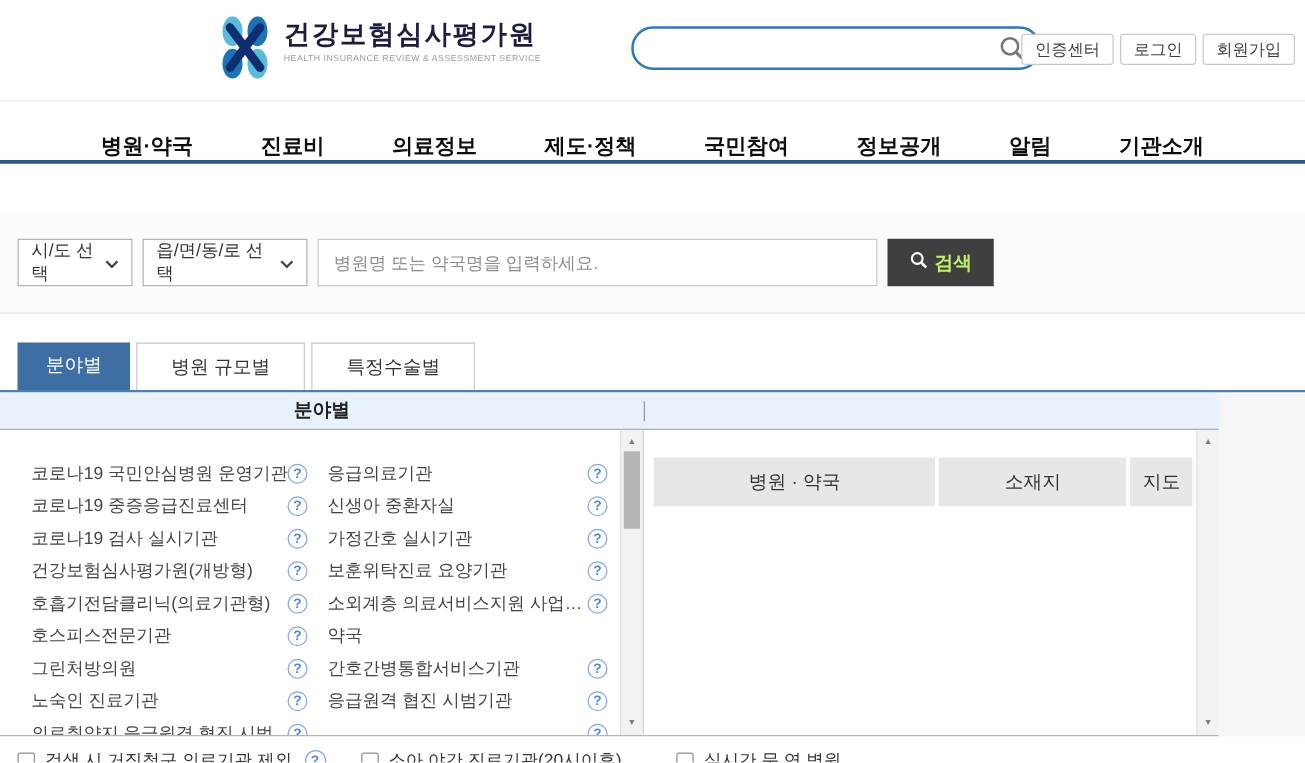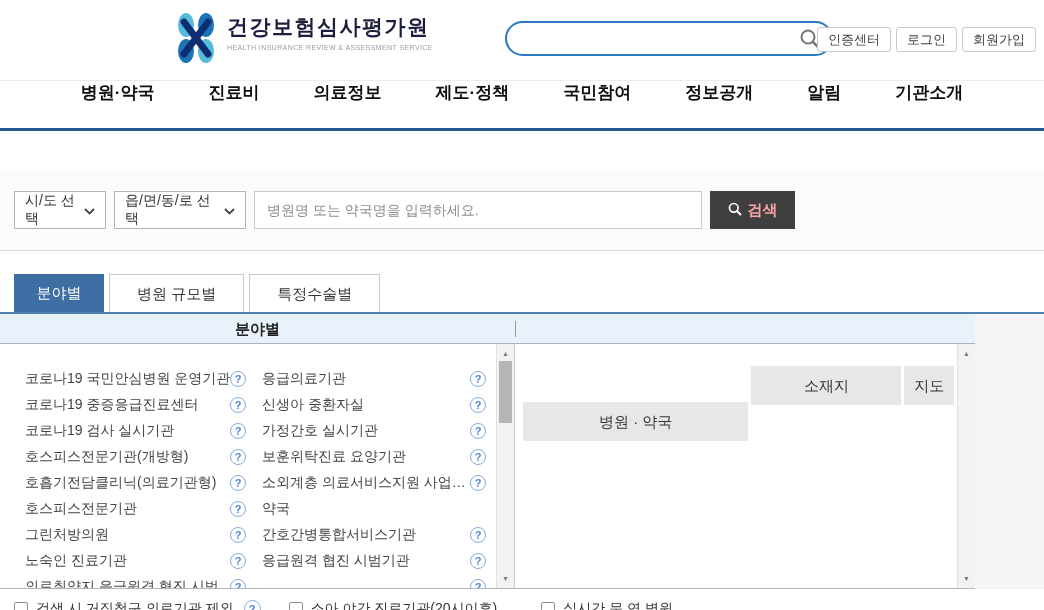--- a/index.html
+++ b/index.html
@@ -21,41 +21,41 @@
   }
   .header-search .mag { position:absolute; right:12px; top:7px; }
   .header-links { position:absolute; right:8px; top:27px; display:flex; gap:5px; }
   .hbtn {
     height:25px; line-height:23px; padding:0 10px; border:1px solid #c9c9c9;
     border-radius:3px; font-size:13px; color:#404040; background:#fff; cursor:pointer;
   }
   
   .nav {
     height:51px; border-top:1px solid #ececec; border-bottom:3px solid #25588e;
-    display:flex; align-items:flex-start; justify-content:center; gap:54px; background:#fff;
+    display:flex; align-items:flex-end; justify-content:center; gap:54px; background:#fff;
   }
   .nav-item { font-size:17px; font-weight:bold; color:#0e0e0e; cursor:pointer; white-space:nowrap; }
   
   .filter-bar {
     height:81px; background:#fbfbfc; border-bottom:1px solid #ddd;
     display:flex; align-items:center; padding-left:14px;margin-top:39px;
   }
   .sel {
     height:38px; background:#fff; border:1px solid #b3b3b3; display:flex; align-items:center;
     justify-content:space-between; padding:0 10px; font-size:14px; color:#333;
     margin-right:8px; cursor:pointer; flex:none;
   }
   .sel-1 { width:92px; } .sel-2 { width:106px; } .sel-3 { width:132px; }
   .kw-input {
     width:448px; height:38px; border:1px solid #c9c9c9; padding:0 12px; font-size:14px;
     color:#333; margin-right:8px; outline:none; flex:none;
   }
   .kw-input::placeholder { color:#8d8d8d; }
   .search-btn {
-    width:85px; height:38px; background:#3f3f3f; color:#fca5a5; font-size:15px; font-weight:bold;
+    width:85px; height:38px; background:#3f3f3f; color:#bef264; font-size:15px; font-weight:bold;
     border:none; display:flex; align-items:center; justify-content:center; gap:6px; cursor:pointer; flex:none;
   }
   
   .tabs-wrap { padding:23px 0 0 14px; border-bottom:2px solid #4c7fb2; display:flex; background:#fff; }
   .tab { height:38px; line-height:38px; text-align:center; font-size:15px; cursor:pointer; }
   .tab.active { width:90px; background:#3e6fa4; color:#fff; }
   .tab.inactive { border:1px solid #c9c9c9; border-bottom:none; background:#fff; color:#333; margin-left:5px; padding:0 27px; }
   
   .lower { display:flex; }
   .main-col { width:975px; flex:none; }
@@ -74,21 +74,21 @@
     margin-left:auto; flex:none; width:16px; height:16px; border:1px solid #84aadb; border-radius:50%;
     color:#4f87cf; font-size:11px; font-weight:bold; text-align:center; line-height:15px; cursor:pointer;
   }
   .vscroll { position:absolute; right:0; top:0; bottom:0; width:18px; background:#f2f2f2; border-left:1px solid #e2e2e2; }
   .vs-arrow { position:absolute; left:0; width:100%; text-align:center; font-size:7px; color:#7c7c7c; cursor:pointer; }
   .vs-up { top:6px; } .vs-down { bottom:6px; }
   .vs-thumb { position:absolute; left:2px; top:17px; width:13px; height:62px; background:#b5b5b5; cursor:pointer; }
   .right-panel { flex:1; position:relative; padding:22px 0 0 8px; }
   .thead { display:flex; gap:3px; width:431px; }
   .th { background:#e7e7e7; height:39px; line-height:39px; text-align:center; font-size:15px; color:#333; }
-  .th-1 { width:227px;margin-top:36px; } .th-2 { width:151px; } .th-3 { width:50px; }
+  .th-1 { width:227px; } .th-2 { width:151px; } .th-3 { width:50px; }
   
   .footer-bar { height:40px; border-bottom:1px solid #d8d8d8; display:flex; align-items:center; padding-left:14px; background:#fff; }
   .chk-item { display:flex; align-items:center; gap:8px; font-size:14px; color:#333; }
   .chk-box { width:14px; height:14px; border:1px solid #919191; border-radius:2px; background:#fff; flex:none; cursor:pointer; }
   .chk-item .help { margin-left:2px; width:17px; height:17px; line-height:16px; }
   .gap1 { margin-right:28px; } .gap2 { margin-right:44px; }
 </style>
 </head>
 <body>
 
@@ -191,21 +191,21 @@
               </li>
             <li class="cat-item">
               <span class="cat-label">코로나19 중증응급진료센터</span>
               <span class="help">?</span>
               </li>
             <li class="cat-item">
               <span class="cat-label">코로나19 검사 실시기관</span>
               <span class="help">?</span>
               </li>
             <li class="cat-item">
-              <span class="cat-label">호스피스전문기관(개방형)</span>
+              <span class="cat-label">건강보험심사평가원(개방형)</span>
               <span class="help">?</span>
               </li>
             <li class="cat-item">
               <span class="cat-label">호흡기전담클리닉(의료기관형)</span>
               <span class="help">?</span>
               </li>
             <li class="cat-item">
               <span class="cat-label">호스피스전문기관</span>
               <span class="help">?</span>
               </li>

